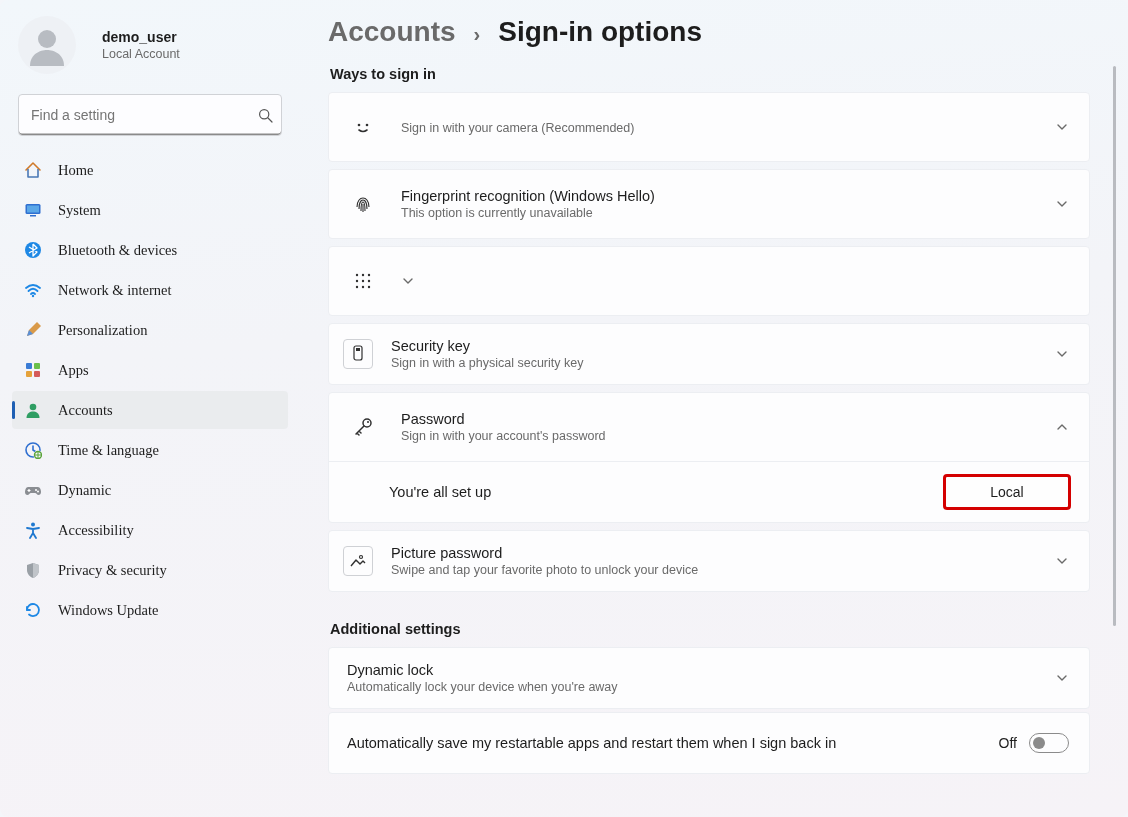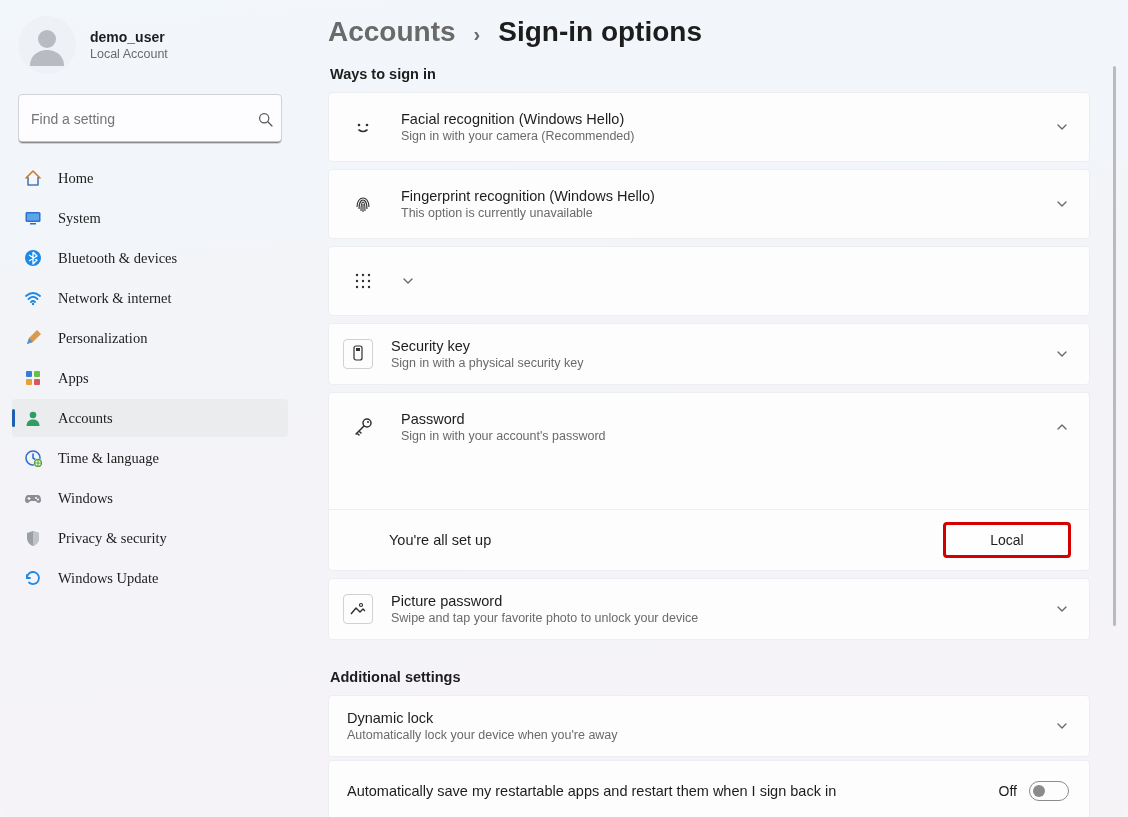--- a/index.html
+++ b/index.html
@@ -62,33 +62,33 @@
     flex:1; display:flex; min-height:0;
   }
   .sidebar {
     width:300px; flex-shrink:0;
     padding:10px 8px 0 8px;
     display:flex; flex-direction:column;
   }
   .profile {
     display:flex; align-items:center;
     padding:6px 10px 14px 10px;
-    gap:14px;
+    gap:26px;
   }
   .avatar {
     width:58px; height:58px; border-radius:50%;
     background:#eef1f5;
     display:flex; align-items:center; justify-content:center;
   }
   .profile-text .name { font-weight:600; font-size:14px; }
   .profile-text .sub  { font-size:12.5px; color:var(--text-muted); margin-top:2px;}
 
   .searchbox {
     margin:6px 10px 14px 10px;
-    height:50px;
+    height:42px;
     border:1px solid #d0d2d6;
     background:#fdfdff;
     border-radius:4px;
     display:flex; align-items:center;
     padding:0 8px 0 10px;
     box-shadow: inset 0 -1.5px 0 #8a8a8a;
   }
   .searchbox input {
     flex:1; border:none; background:transparent;
     font-size:14px; color:#222; outline:none;
@@ -172,21 +172,20 @@
   .card-sub   { font-size:12.5px; color:var(--text-muted); margin-top:2px;}
   .chev {
     width:14px; height:14px; color:#6a6a6a;
   }
 
   .card .subrow {
     display:flex; align-items:center;
     border-top:1px solid var(--card-border);
     padding:14px 20px 14px 60px;
     gap:18px;
-    margin-top:48px;
   }
   .subrow .status { flex:1; font-size:14.5px; }
   .change-btn {
     min-width:124px;
     padding:7px 22px;
     background:#fefefe;
     border:1px solid #d0d2d6;
     border-radius:4px;
     font-size:14px;
     color:#1d1d1d;
@@ -359,21 +358,30 @@
         </div>
         <div class="nav-item">
           <span class="nav-icon">
             <svg width="18" height="18" viewBox="0 0 18 18">
                 <path d="M4 6 H14 C16 6 17 9 17 11 C17 13 16 14 14.5 14 C13 14 12.5 12 11 12 H7 C5.5 12 5 14 3.5 14 C2 14 1 13 1 11 C1 9 2 6 4 6 Z" fill="#8a8d92"></path>
                 <circle cx="12" cy="9" r="1" fill="#fff"></circle>
                 <circle cx="14" cy="10.5" r="1" fill="#fff"></circle>
                 <path d="M5 8 V11 M3.5 9.5 H6.5" stroke="#fff" stroke-width="1.2"></path>
               </svg>
           </span>
-          <span>Windows</span>
+          <span>Dynamic</span>
+        </div>
+        <div class="nav-item">
+          <span class="nav-icon">
+            <svg width="18" height="18" viewBox="0 0 18 18">
+                <circle cx="9" cy="3.5" r="2" fill="#1e78d0"></circle>
+                <path d="M3 7 L9 8 L15 7 M9 8 V12 M9 12 L6 17 M9 12 L12 17" stroke="#1e78d0" stroke-width="1.8" fill="none" stroke-linecap="round" stroke-linejoin="round"></path>
+              </svg>
+          </span>
+          <span>Accessibility</span>
         </div>
         <div class="nav-item">
           <span class="nav-icon">
             <svg width="18" height="18" viewBox="0 0 18 18">
                 <path d="M9 2 L15 4 V9 C15 13 12 16 9 17 C6 16 3 13 3 9 V4 Z" fill="#9aa0a6"></path>
                 <path d="M9 2 L15 4 V9 C15 13 12 16 9 17 Z" fill="#c0c4c9"></path>
               </svg>
           </span>
           <span>Privacy &amp; security</span>
         </div>
@@ -404,21 +412,20 @@
         <div class="card">
           <div class="card-row">
             <div class="card-icon">
               <svg width="22" height="22" viewBox="0 0 22 22">
                     <circle cx="7" cy="9" r="1.3" fill="#303030"></circle>
                     <circle cx="15" cy="9" r="1.3" fill="#303030"></circle>
                     <path d="M7 14 Q11 17 15 14" stroke="#303030" stroke-width="1.6" fill="none" stroke-linecap="round"></path>
                   </svg>
             </div>
             <div class="card-texts">
-              <div class="card-title">Facial recognition (Windows Hello)</div>
               <div class="card-sub">Sign in with your camera (Recommended)</div>
             </div>
             <svg class="chev" viewBox="0 0 14 14">
                   <path d="M3 5 L7 9 L11 5" stroke="#6a6a6a" stroke-width="1.4" fill="none" stroke-linecap="round" stroke-linejoin="round"></path>
                 </svg>
           </div>
         </div>
 
         <div class="card">
           <div class="card-row">

